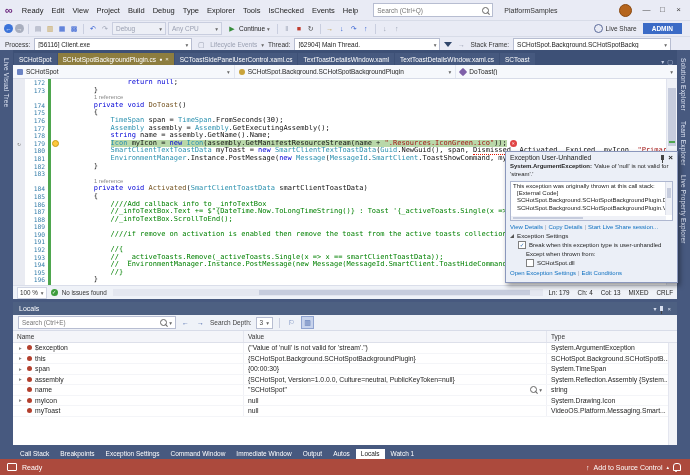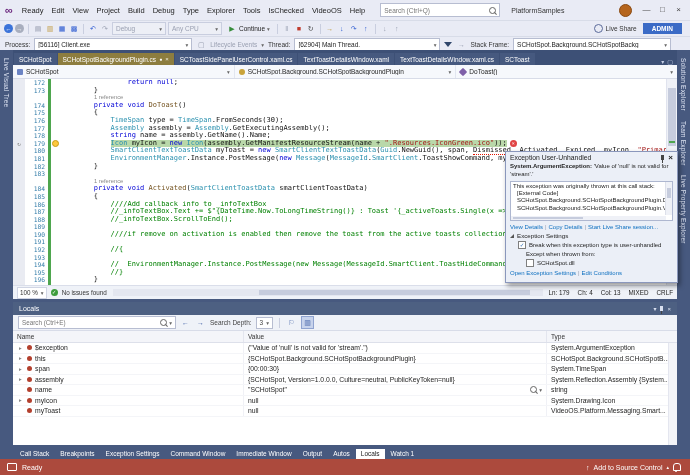--- a/index.html
+++ b/index.html
@@ -134,21 +134,21 @@
       <span class="menu-item">Ready</span>
       <span class="menu-item">Edit</span>
       <span class="menu-item">View</span>
       <span class="menu-item">Project</span>
       <span class="menu-item">Build</span>
       <span class="menu-item">Debug</span>
       <span class="menu-item">Type</span>
       <span class="menu-item">Explorer</span>
       <span class="menu-item">Tools</span>
       <span class="menu-item">IsChecked</span>
-      <span class="menu-item">VideoOS</span>
+      <span class="menu-item">Events</span>
       <span class="menu-item">Help</span>
     </span>
   <span class="qsearch">
     <span>Search (Ctrl+Q)</span>
     <span class="mag"></span>
   </span>
   <span class="sol-name">PlatformSamples</span>
   <span class="avatar"></span>
   <span class="winbtn">—</span>
   <span class="winbtn">□</span>
@@ -269,39 +269,39 @@
         <span class="caret">▾</span>
       </span>
     </div>
     <div class="editor">
       <div class="code-col" id="code-lines">
           <div class="code-row"><span class="gut-margin"></span><span class="gut-num">172</span><span class="gut-bar"></span><span class="gut-bulb"></span><div class="code-text"><span class="seg-p">                </span><span class="seg-k">return</span><span class="seg-p"> </span><span class="seg-k">null</span><span class="seg-p">;</span></div></div>
           <div class="code-row"><span class="gut-margin"></span><span class="gut-num">173</span><span class="gut-bar"></span><span class="gut-bulb"></span><div class="code-text"><span class="seg-p">        }</span></div></div>
           <div class="code-row"><span class="gut-margin"></span><span class="gut-num"></span><span class="gut-bar"></span><span class="gut-bulb"></span><div class="code-text ref-text">1 reference</div></div>
           <div class="code-row"><span class="gut-margin"></span><span class="gut-num">174</span><span class="gut-bar"></span><span class="gut-bulb"></span><div class="code-text"><span class="seg-p">        </span><span class="seg-k">private</span><span class="seg-p"> </span><span class="seg-k">void</span><span class="seg-p"> </span><span class="seg-m">DoToast</span><span class="seg-p">()</span></div></div>
           <div class="code-row"><span class="gut-margin"></span><span class="gut-num">175</span><span class="gut-bar"></span><span class="gut-bulb"></span><div class="code-text"><span class="seg-p">        {</span></div></div>
-          <div class="code-row"><span class="gut-margin"></span><span class="gut-num">176</span><span class="gut-bar"></span><span class="gut-bulb"></span><div class="code-text"><span class="seg-p">            </span><span class="seg-t">TimeSpan</span><span class="seg-p"> type = </span><span class="seg-t">TimeSpan</span><span class="seg-p">.FromSeconds(30);</span></div></div>
+          <div class="code-row"><span class="gut-margin"></span><span class="gut-num">176</span><span class="gut-bar"></span><span class="gut-bulb"></span><div class="code-text"><span class="seg-p">            </span><span class="seg-t">TimeSpan</span><span class="seg-p"> span = </span><span class="seg-t">TimeSpan</span><span class="seg-p">.FromSeconds(30);</span></div></div>
           <div class="code-row"><span class="gut-margin"></span><span class="gut-num">177</span><span class="gut-bar"></span><span class="gut-bulb"></span><div class="code-text"><span class="seg-p">            </span><span class="seg-t">Assembly</span><span class="seg-p"> assembly = </span><span class="seg-t">Assembly</span><span class="seg-p">.GetExecutingAssembly();</span></div></div>
           <div class="code-row"><span class="gut-margin"></span><span class="gut-num">178</span><span class="gut-bar"></span><span class="gut-bulb"></span><div class="code-text"><span class="seg-p">            </span><span class="seg-k">string</span><span class="seg-p"> name = assembly.GetName().Name;</span></div></div>
           <div class="code-row"><span class="gut-margin">↻</span><span class="gut-num">179</span><span class="gut-bar"></span><span class="gut-bulb"><span class="bulb"></span></span><div class="code-text"><span class="seg-p">            </span><span class="hl"><span class="seg-t">Icon</span><span class="seg-p"> myIcon = </span><span class="seg-k">new</span><span class="seg-p"> </span><span class="seg-t">Icon</span><span class="seg-p">(assembly.GetManifestResourceStream(name + </span><span class="seg-s">".Resources.IconGreen.ico"</span><span class="seg-p">));</span></span><span class="errb">×</span></div></div>
           <div class="code-row"><span class="gut-margin"></span><span class="gut-num">180</span><span class="gut-bar"></span><span class="gut-bulb"></span><div class="code-text"><span class="seg-p">            </span><span class="seg-t">SmartClientTextToastData</span><span class="seg-p"> myToast = </span><span class="seg-k">new</span><span class="seg-p"> </span><span class="seg-t">SmartClientTextToastData</span><span class="seg-p">(</span><span class="seg-t">Guid</span><span class="seg-p">.NewGuid(), span, </span><span class="seg-e">Dismissed, Activated, Expired, myIcon</span><span class="seg-p">, </span><span class="seg-s">"Primary text"</span></div></div>
           <div class="code-row"><span class="gut-margin"></span><span class="gut-num">181</span><span class="gut-bar"></span><span class="gut-bulb"></span><div class="code-text"><span class="seg-p">            </span><span class="seg-t">EnvironmentManager</span><span class="seg-p">.Instance.PostMessage(</span><span class="seg-k">new</span><span class="seg-p"> </span><span class="seg-t">Message</span><span class="seg-p">(</span><span class="seg-t">MessageId</span><span class="seg-p">.</span><span class="seg-t">SmartClient</span><span class="seg-p">.ToastShowCommand, myT</span></div></div>
           <div class="code-row"><span class="gut-margin"></span><span class="gut-num">182</span><span class="gut-bar"></span><span class="gut-bulb"></span><div class="code-text"><span class="seg-p">        }</span></div></div>
           <div class="code-row"><span class="gut-margin"></span><span class="gut-num">183</span><span class="gut-bar"></span><span class="gut-bulb"></span><div class="code-text"></div></div>
           <div class="code-row"><span class="gut-margin"></span><span class="gut-num"></span><span class="gut-bar"></span><span class="gut-bulb"></span><div class="code-text ref-text">1 reference</div></div>
           <div class="code-row"><span class="gut-margin"></span><span class="gut-num">184</span><span class="gut-bar"></span><span class="gut-bulb"></span><div class="code-text"><span class="seg-p">        </span><span class="seg-k">private</span><span class="seg-p"> </span><span class="seg-k">void</span><span class="seg-p"> </span><span class="seg-m">Activated</span><span class="seg-p">(</span><span class="seg-t">SmartClientToastData</span><span class="seg-p"> smartClientToastData)</span></div></div>
           <div class="code-row"><span class="gut-margin"></span><span class="gut-num">185</span><span class="gut-bar"></span><span class="gut-bulb"></span><div class="code-text"><span class="seg-p">        {</span></div></div>
           <div class="code-row"><span class="gut-margin"></span><span class="gut-num">186</span><span class="gut-bar"></span><span class="gut-bulb"></span><div class="code-text"><span class="seg-p">            </span><span class="seg-c">////Add callback info to _infoTextBox</span></div></div>
           <div class="code-row"><span class="gut-margin"></span><span class="gut-num">187</span><span class="gut-bar"></span><span class="gut-bulb"></span><div class="code-text"><span class="seg-p">            </span><span class="seg-c">//_infoTextBox.Text += $"{DateTime.Now.ToLongTimeString()} : Toast '{_activeToasts.Single(x =&gt;</span></div></div>
           <div class="code-row"><span class="gut-margin"></span><span class="gut-num">188</span><span class="gut-bar"></span><span class="gut-bulb"></span><div class="code-text"><span class="seg-p">            </span><span class="seg-c">//_infoTextBox.ScrollToEnd();</span></div></div>
           <div class="code-row"><span class="gut-margin"></span><span class="gut-num">189</span><span class="gut-bar"></span><span class="gut-bulb"></span><div class="code-text"></div></div>
           <div class="code-row"><span class="gut-margin"></span><span class="gut-num">190</span><span class="gut-bar"></span><span class="gut-bulb"></span><div class="code-text"><span class="seg-p">            </span><span class="seg-c">////if remove on activation is enabled then remove the toast from the active toasts collection</span></div></div>
           <div class="code-row"><span class="gut-margin"></span><span class="gut-num">191</span><span class="gut-bar"></span><span class="gut-bulb"></span><div class="code-text"><span class="seg-p">            </span></div></div>
           <div class="code-row"><span class="gut-margin"></span><span class="gut-num">192</span><span class="gut-bar"></span><span class="gut-bulb"></span><div class="code-text"><span class="seg-p">            </span><span class="seg-c">//{</span></div></div>
-          <div class="code-row"><span class="gut-margin"></span><span class="gut-num">193</span><span class="gut-bar"></span><span class="gut-bulb"></span><div class="code-text"><span class="seg-p">            </span></div></div>
+          <div class="code-row"><span class="gut-margin"></span><span class="gut-num">193</span><span class="gut-bar"></span><span class="gut-bulb"></span><div class="code-text"><span class="seg-p">            </span><span class="seg-c">//  _activeToasts.Remove(_activeToasts.Single(x =&gt; x == smartClientToastData));</span></div></div>
           <div class="code-row"><span class="gut-margin"></span><span class="gut-num">194</span><span class="gut-bar"></span><span class="gut-bulb"></span><div class="code-text"><span class="seg-p">            </span><span class="seg-c">//  EnvironmentManager.Instance.PostMessage(new Message(MessageId.SmartClient.ToastHideCommand,</span></div></div>
           <div class="code-row"><span class="gut-margin"></span><span class="gut-num">195</span><span class="gut-bar"></span><span class="gut-bulb"></span><div class="code-text"><span class="seg-p">            </span><span class="seg-c">//}</span></div></div>
           <div class="code-row"><span class="gut-margin"></span><span class="gut-num">196</span><span class="gut-bar"></span><span class="gut-bulb"></span><div class="code-text"><span class="seg-p">        }</span></div></div>
           <div class="code-row"><span class="gut-margin"></span><span class="gut-num">197</span><span class="gut-bar"></span><span class="gut-bulb"></span><div class="code-text"></div></div>
         </div>
       <div class="vscroll">
         <div class="vthumb"></div>
         <div class="vmark" style="top:62px;background:#4EA64E"></div>
         <div class="vmark" style="top:74px;background:#D04337"></div>
         <div class="vmark" style="top:86px;background:#4EA64E"></div>

